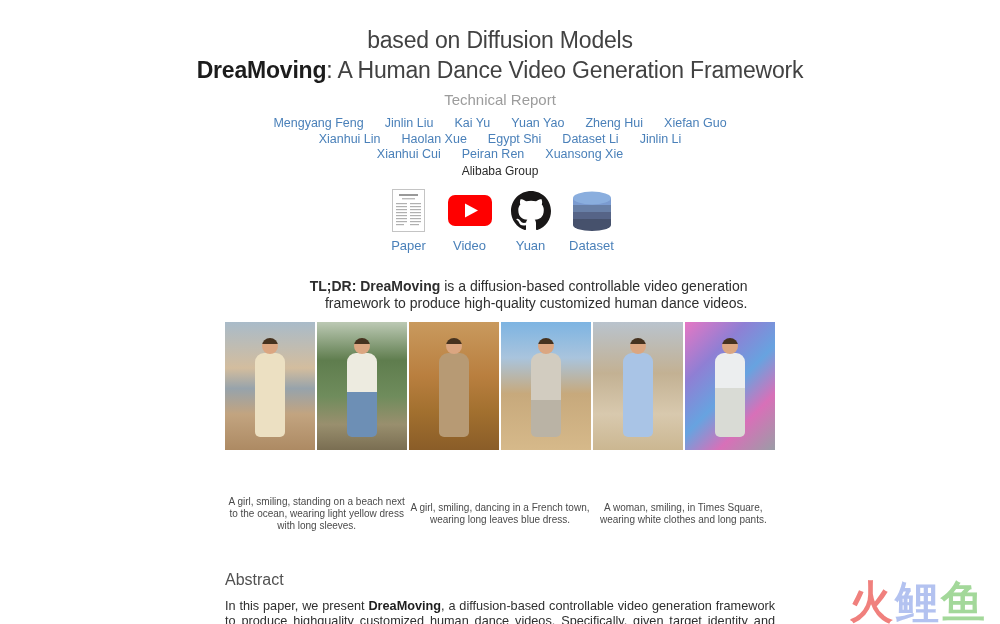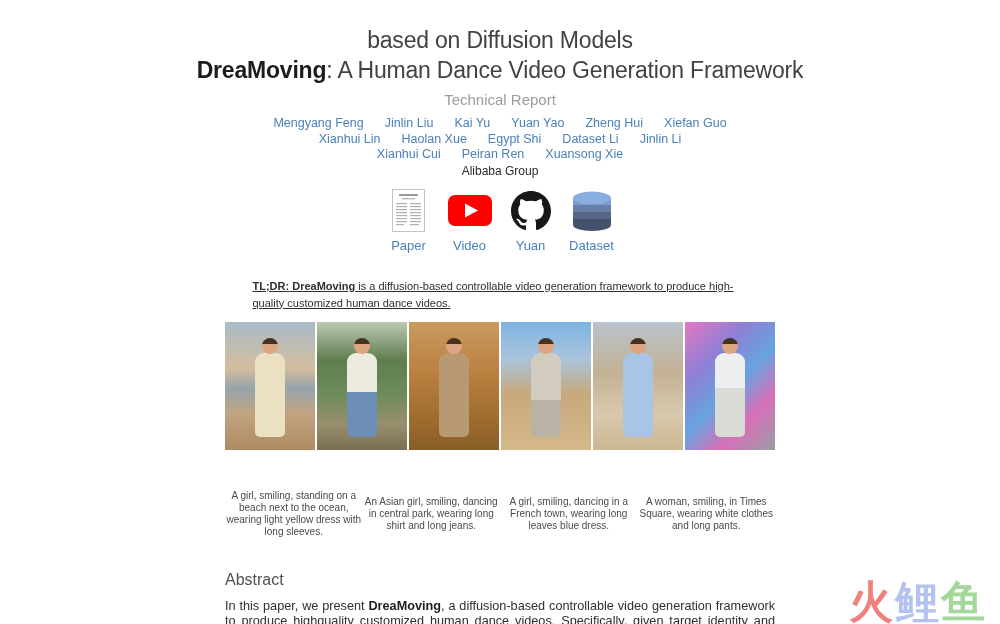--- a/index.html
+++ b/index.html
@@ -25,21 +25,21 @@
   .author-link { color: #4a80b9; text-decoration: none; cursor: pointer; white-space: nowrap; }
   .affiliation { text-align: center; font-size: 12px; color: #2c2c2c; line-height: 16px; }
 
   
   .resources { display: flex; justify-content: center; gap: 17px; margin-top: 10px; text-align: center; }
   .resource { display: flex; flex-direction: column; align-items: center; width: 44px; text-decoration: none; cursor: pointer; }
   .icon-box { height: 44px; display: flex; align-items: center; justify-content: center; }
   .res-label { font-size: 13px; color: #4a80b9; margin-top: 5px; white-space: nowrap; }
 
   
-  .tldr { width: 495px; margin: 25px auto 0; text-align: left; font-size: 11px; line-height: 17px; color: #2e2e2e; text-decoration: underline; }
+  .tldr { width: 495px; margin: 25px auto 0; text-align: right; font-size: 14px; line-height: 17px; color: #2e2e2e; }
 
   
   .gallery { display: flex; gap: 2px; margin-top: 10px; width: 550px; }
   .photo { flex: 1; height: 128px; position: relative; overflow: hidden; }
   .photo::before { content: ""; position: absolute; left: 50%; top: 16px; margin-left: -8px; width: 16px; height: 16px; border-radius: 50%;
     background: linear-gradient(180deg, #46321f 0 40%, #dba681 40%); z-index: 2; }
   .photo::after { content: ""; position: absolute; left: 50%; top: 31px; margin-left: -15px; width: 30px; height: 84px;
     border-radius: 9px 9px 5px 5px; background: var(--cloth, #ddd); z-index: 1; }
   .scene-beach   { --cloth: #ece0c2; background: linear-gradient(180deg, #a9bbc9 0%, #d3bd9e 36%, #97a3ab 52%, #c2a480 72%, #ad8a63 100%); }
   .scene-park    { --cloth: linear-gradient(180deg, #edebe0 0 46%, #6d8fb5 46%); background: linear-gradient(180deg, #bcc9b4 0%, #5f7d4e 30%, #6f8c5c 58%, #998f6e 80%, #7a6e52 100%); }
@@ -172,21 +172,20 @@
     <div class="photo scene-beach"></div>
     <div class="photo scene-park"></div>
     <div class="photo scene-autumn"></div>
     <div class="photo scene-egypt"></div>
     <div class="photo scene-french"></div>
     <div class="photo scene-timessq"></div>
   </div>
 
   <div class="captions">
     <div class="caption">A girl, smiling, standing on a beach next to the ocean, wearing light yellow dress with long sleeves.</div>
-    <div class="caption">An Asian girl, smiling, dancing in central park, wearing long shirt and long jeans.</div>
     <div class="caption">A girl, smiling, dancing in a French town, wearing long leaves blue dress.</div>
     <div class="caption">A woman, smiling, in Times Square, wearing white clothes and long pants.</div>
   </div>
 
   <h2 class="abstract-heading">Abstract</h2>
   <p class="abstract-body"><span>In this paper, we present </span><b>DreaMoving</b><span>, a diffusion-based controllable video generation framework to produce highquality customized human dance videos. Specifically, given target identity and posture sequences, DreaMoving can generate a video of the target identity dancing anywhere driven by the posture sequences. To this end, we</span></p>
 
 </div>
 
 <div class="watermark"><span class="wm-red">火</span><span class="wm-blue">鲤</span><span class="wm-green">鱼</span></div>

